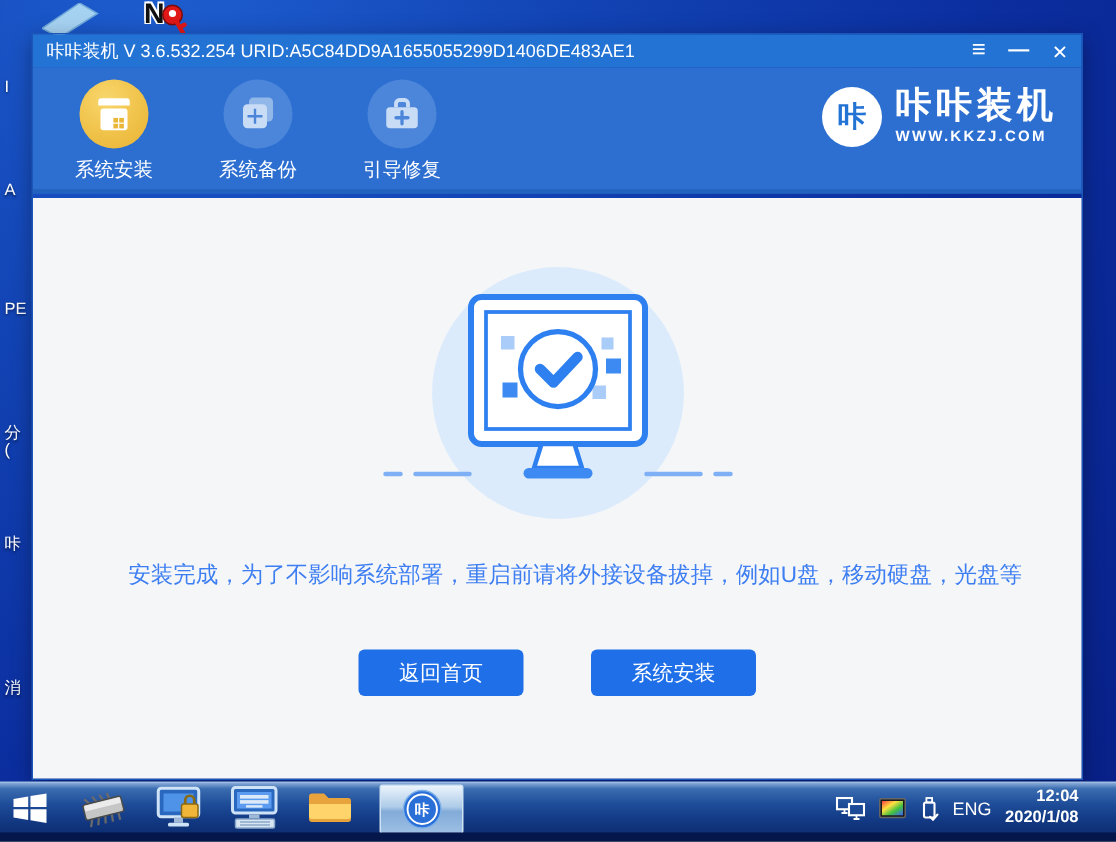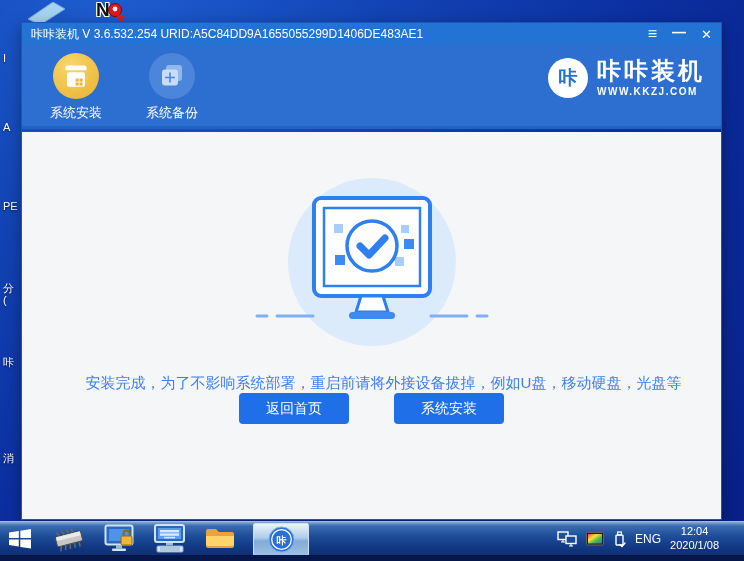--- a/index.html
+++ b/index.html
@@ -37,37 +37,37 @@
 
   .logo{position:absolute;right:16px;top:13px;display:flex;align-items:center;gap:9px;}
   .logo-circle{width:40px;height:40px;border-radius:50%;background:#fff;display:flex;
     align-items:center;justify-content:center;font-size:19px;font-weight:bold;color:#2273d4;}
   .logo-title{font-size:24px;font-weight:bold;color:#fff;letter-spacing:3px;line-height:1;font-family:Liberation Serif, serif;}
   .logo-url{font-size:10px;font-weight:bold;color:#fff;letter-spacing:1.5px;margin-top:3px;}
 
   .content{position:absolute;left:0;top:109px;right:0;bottom:0;background:#f5f6f8;}
   .illus-wrap{display:flex;justify-content:center;margin-top:44px;}
   .msg{margin-top:22px;text-align:center;color:#3d7ef2;font-size:15px;padding-left:24px;}
-  .btn-row{display:flex;justify-content:center;gap:45px;}
+  .btn-row{margin-top:40px;display:flex;justify-content:center;gap:45px;}
   .btn{width:110px;height:31px;background:#1e6fe8;border:none;border-radius:4px;color:#fff;
     font-size:14px;cursor:pointer;}
 
   
   .taskbar{position:absolute;left:0;top:521px;width:744px;height:40px;
     background:linear-gradient(180deg,#87abd8 0%,#3a6cb0 10%,#1d4b97 38%,#133a85 62%,#0e2f74 84%,#0c2a6a 100%);
     border-top:1px solid #9dbce2;}
   .tb-bottom-strip{position:absolute;left:0;bottom:0;width:100%;height:6px;background:#05164a;}
   .task-left{position:absolute;left:6px;top:0;height:34px;display:flex;align-items:center;gap:17px;}
   .task-icon{cursor:pointer;display:flex;align-items:center;justify-content:center;}
   .kaka-task{width:56px;height:33px;border-radius:2px;cursor:pointer;
     background:linear-gradient(180deg,#eaf4fc 0%,#aecbe8 45%,#82abd8 55%,#9dbfe4 100%);
     border:1px solid #cfe2f2;display:flex;align-items:center;justify-content:center;}
   .tray{position:absolute;right:25px;top:0;height:34px;display:flex;align-items:center;gap:9px;color:#fff;}
   .tray-lang{font-size:12px;color:#fff;cursor:pointer;}
-  .clock{text-align:center;font-size:11px;line-height:1.25;cursor:pointer;}
+  .clock{text-align:right;font-size:11px;line-height:1.25;cursor:pointer;font-weight:bold;}
 </style>
 </head>
 <body>
 
 <div class="screen">
 
   <svg class="desk-monitor" width="40" height="24">
     <polygon points="0,17 25,0 37,7 12,23" fill="#a6d2f2" stroke="#6fa8d8" stroke-width="1"></polygon>
   </svg>
   <div class="n-icon">
@@ -121,20 +121,30 @@
             <svg width="46" height="46" viewBox="0 0 46 46">
               <rect x="17" y="12" width="16" height="16" rx="3" fill="#92b8ea"></rect>
               <rect x="13" y="16.5" width="16" height="16" rx="3" fill="#c9dcf5"></rect>
               <path d="M21 19.5 v10 M16 24.5 h10" stroke="#4c86da" stroke-width="1.6"></path>
             </svg>
           </div>
           <span class="nav-label">系统备份</span>
         </div>
 
 
+        <div class="nav-item">
+          <div class="nav-circle">
+            <svg width="46" height="46" viewBox="0 0 46 46">
+              <path d="M19 18.5 v-2.5 a2.3 2.3 0 0 1 2.3 -2.3 h3.4 a2.3 2.3 0 0 1 2.3 2.3 v2.5" fill="none" stroke="#c9dcf5" stroke-width="2.6"></path>
+              <rect x="12.5" y="18.5" width="21" height="14" rx="2.5" fill="#c9dcf5"></rect>
+              <path d="M23 21.5 v8 M19 25.5 h8" stroke="#4c86da" stroke-width="2.2" stroke-linecap="round"></path>
+            </svg>
+          </div>
+          <span class="nav-label">引导修复</span>
+        </div>
 
 
       </div>
 
       <div class="logo">
         <div class="logo-circle">咔</div>
         <div>
           <div class="logo-title">咔咔装机</div>
           <div class="logo-url">WWW.KKZJ.COM</div>
         </div>

